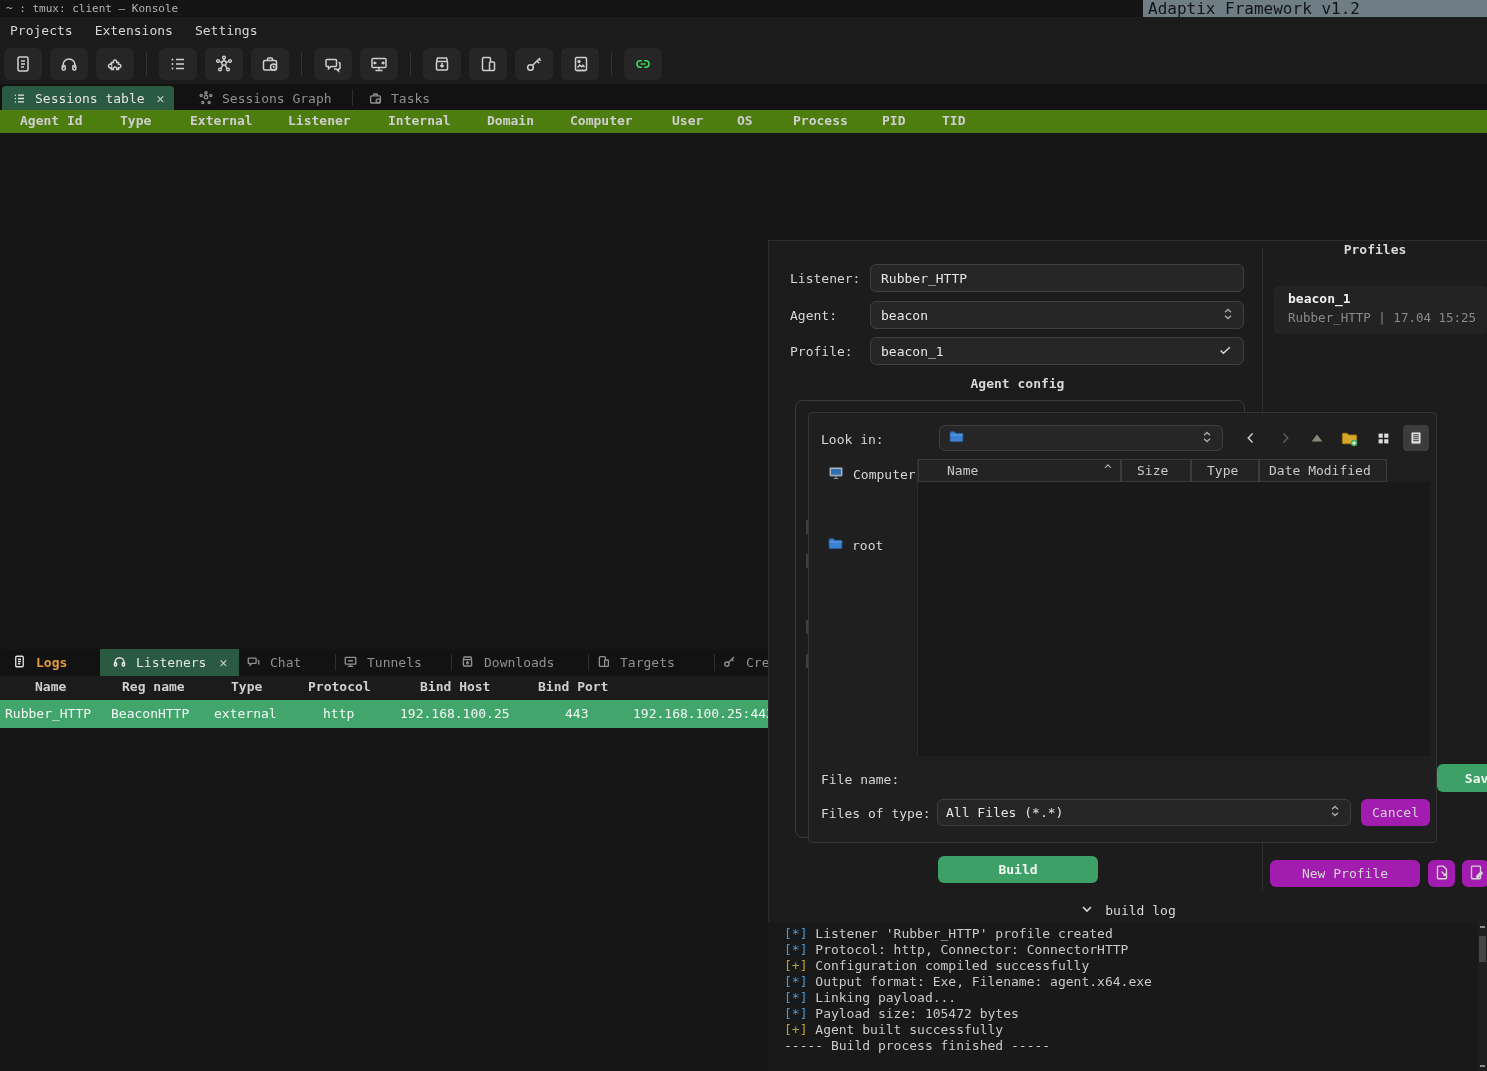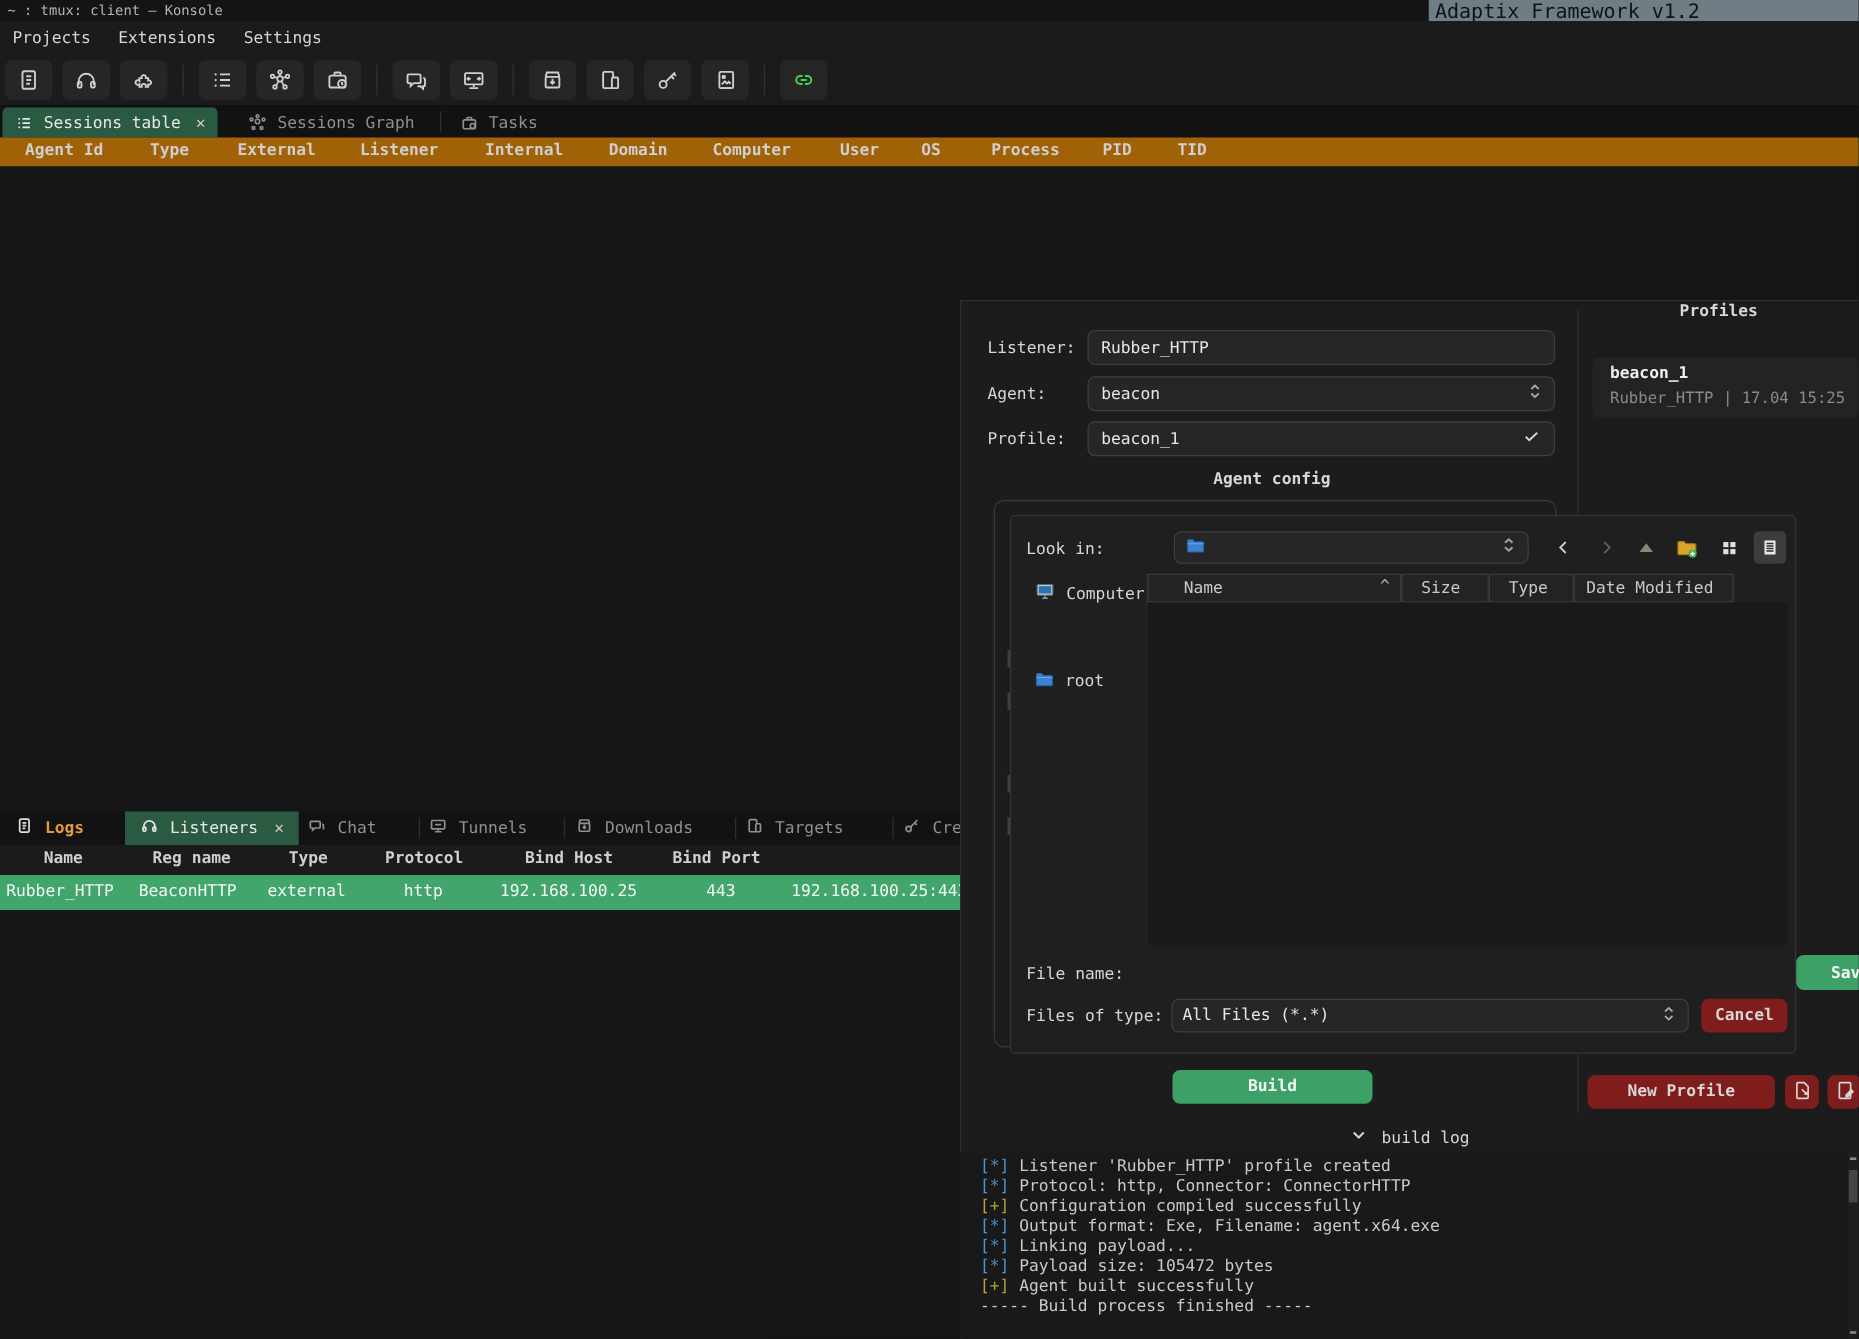--- a/index.html
+++ b/index.html
@@ -28,33 +28,33 @@
   .link-green { color:#3ed45c; }
 
   
   .tabbar { position:absolute; left:0; top:85px; width:1487px; height:25px; background:#121212; }
   .stab { position:absolute; top:1px; height:24px; display:flex; align-items:center; gap:8px; padding:0 10px; color:#8f8f8f; }
   .stab.active { background:#2b5a43; color:#e6e6e6; border-radius:4px 4px 0 0; }
   .tab-x { color:#cfcfcf; font-size:13px; margin-left:4px; }
   .tabsep { position:absolute; top:4px; width:1px; height:17px; background:#2e2e2e; }
 
   
-  .sess-header { position:absolute; left:0; top:110px; width:1487px; height:23px; background:#a16207; }
+  .sess-header { position:absolute; left:0; top:110px; width:1487px; height:23px; background:#4d7c0f; }
   .sess-col { position:absolute; top:3px; font-weight:bold; color:#cfcfcf; }
 
   
   .builder { position:absolute; left:768px; top:240px; width:719px; height:831px; background:#1c1c1c; border-left:1px solid #2e2e2e; border-top:1px solid #2e2e2e; }
   .form-label { position:absolute; color:#d6d6d6; }
   .input { position:absolute; background:#262626; border:1px solid #3f3f3f; border-radius:6px; color:#e6e6e6; display:flex; align-items:center; padding:0 10px; }
   .spinner { position:absolute; right:8px; color:#a8a8a8; }
   .check { position:absolute; right:10px; color:#d8d8d8; }
   .groupbox { position:absolute; left:795px; top:400px; width:450px; height:438px; border:1px solid #3a3a3a; border-radius:8px; }
   .agent-config-title { position:absolute; left:870px; top:376px; width:295px; text-align:center; font-weight:bold; color:#d8d8d8; }
   .btn-green { background:#3da167; color:#f2f7f4; border-radius:6px; display:flex; align-items:center; justify-content:center; font-weight:bold; }
-  .btn-dark { background:#7f1d1d; color:#d6d6d6; border-radius:6px; display:flex; align-items:center; justify-content:center;font-weight:bold; }
+  .btn-dark { background:#a21caf; color:#d6d6d6; border-radius:6px; display:flex; align-items:center; justify-content:center; }
   .vsep { position:absolute; left:1262px; top:248px; width:1px; height:642px; background:#2e2e2e; }
   .tick { position:absolute; left:806px; width:2px; height:14px; background:#3f3f3f; }
 
   
   .profiles-title { position:absolute; left:1270px; top:242px; width:210px; text-align:center; font-weight:bold; color:#d8d8d8; }
   .profile-card { position:absolute; left:1274px; top:286px; width:213px; height:48px; background:#232323; border-radius:4px; }
   .profile-name { position:absolute; left:14px; top:5px; font-weight:bold; color:#f0f0f0; }
   .profile-detail { position:absolute; left:14px; top:24px; color:#8a8a8a; font-size:12.5px; }
 
   

